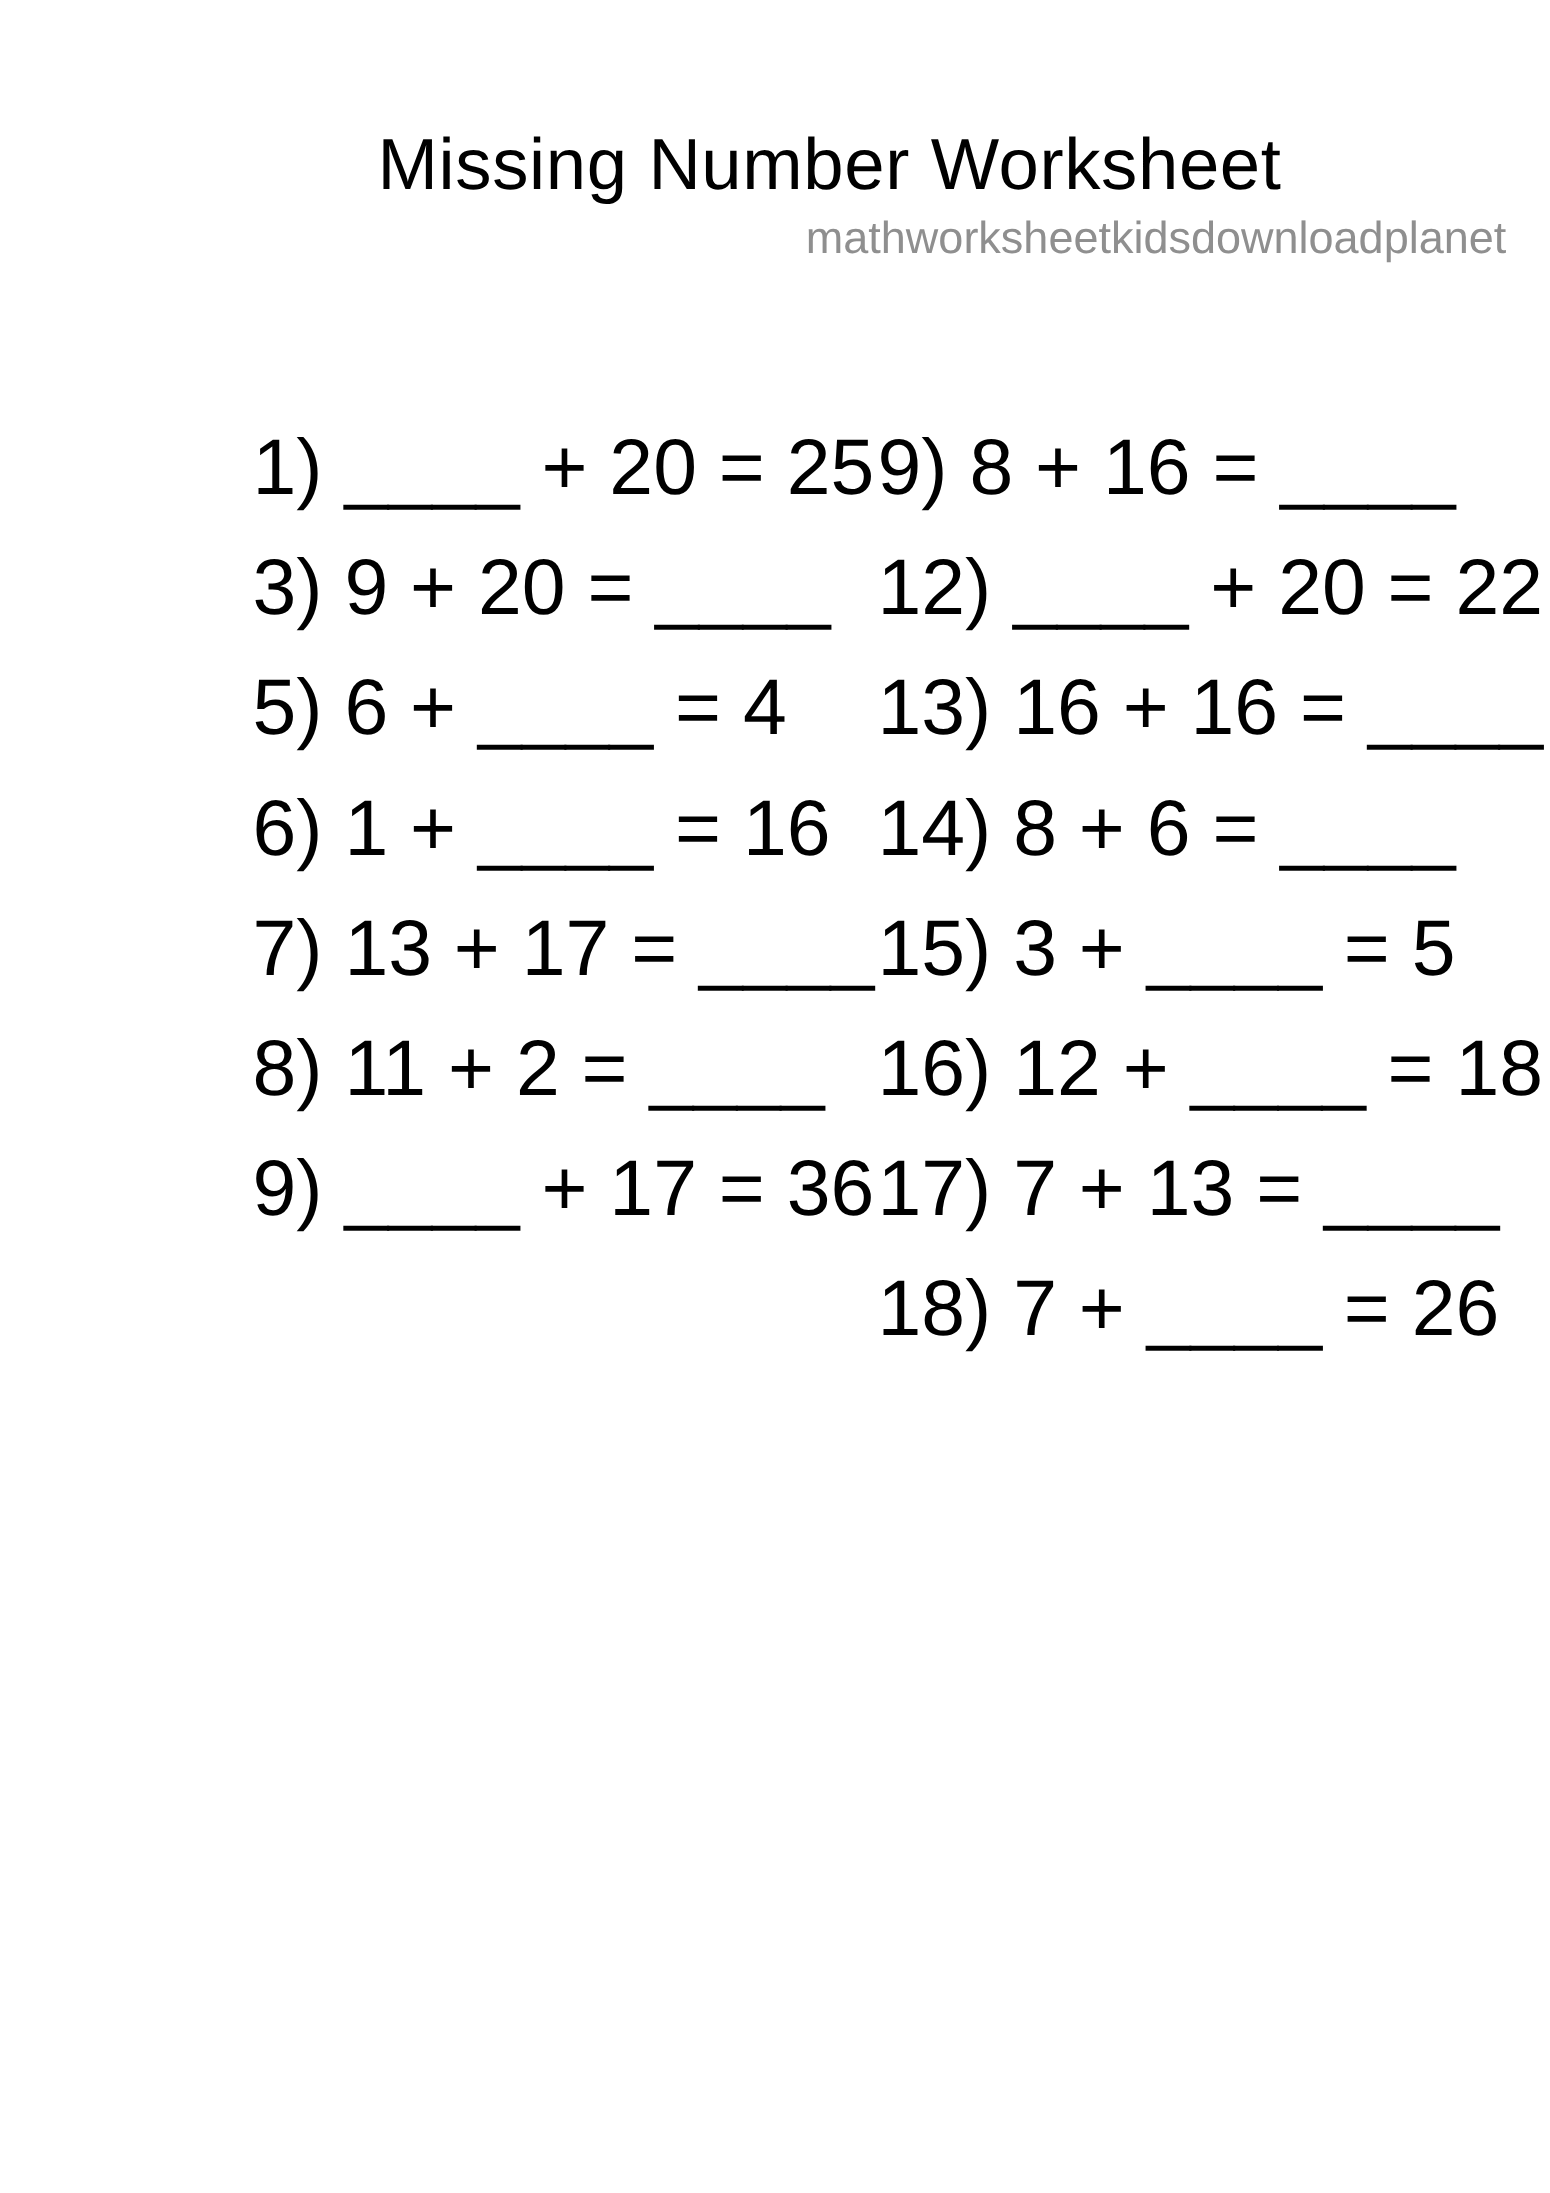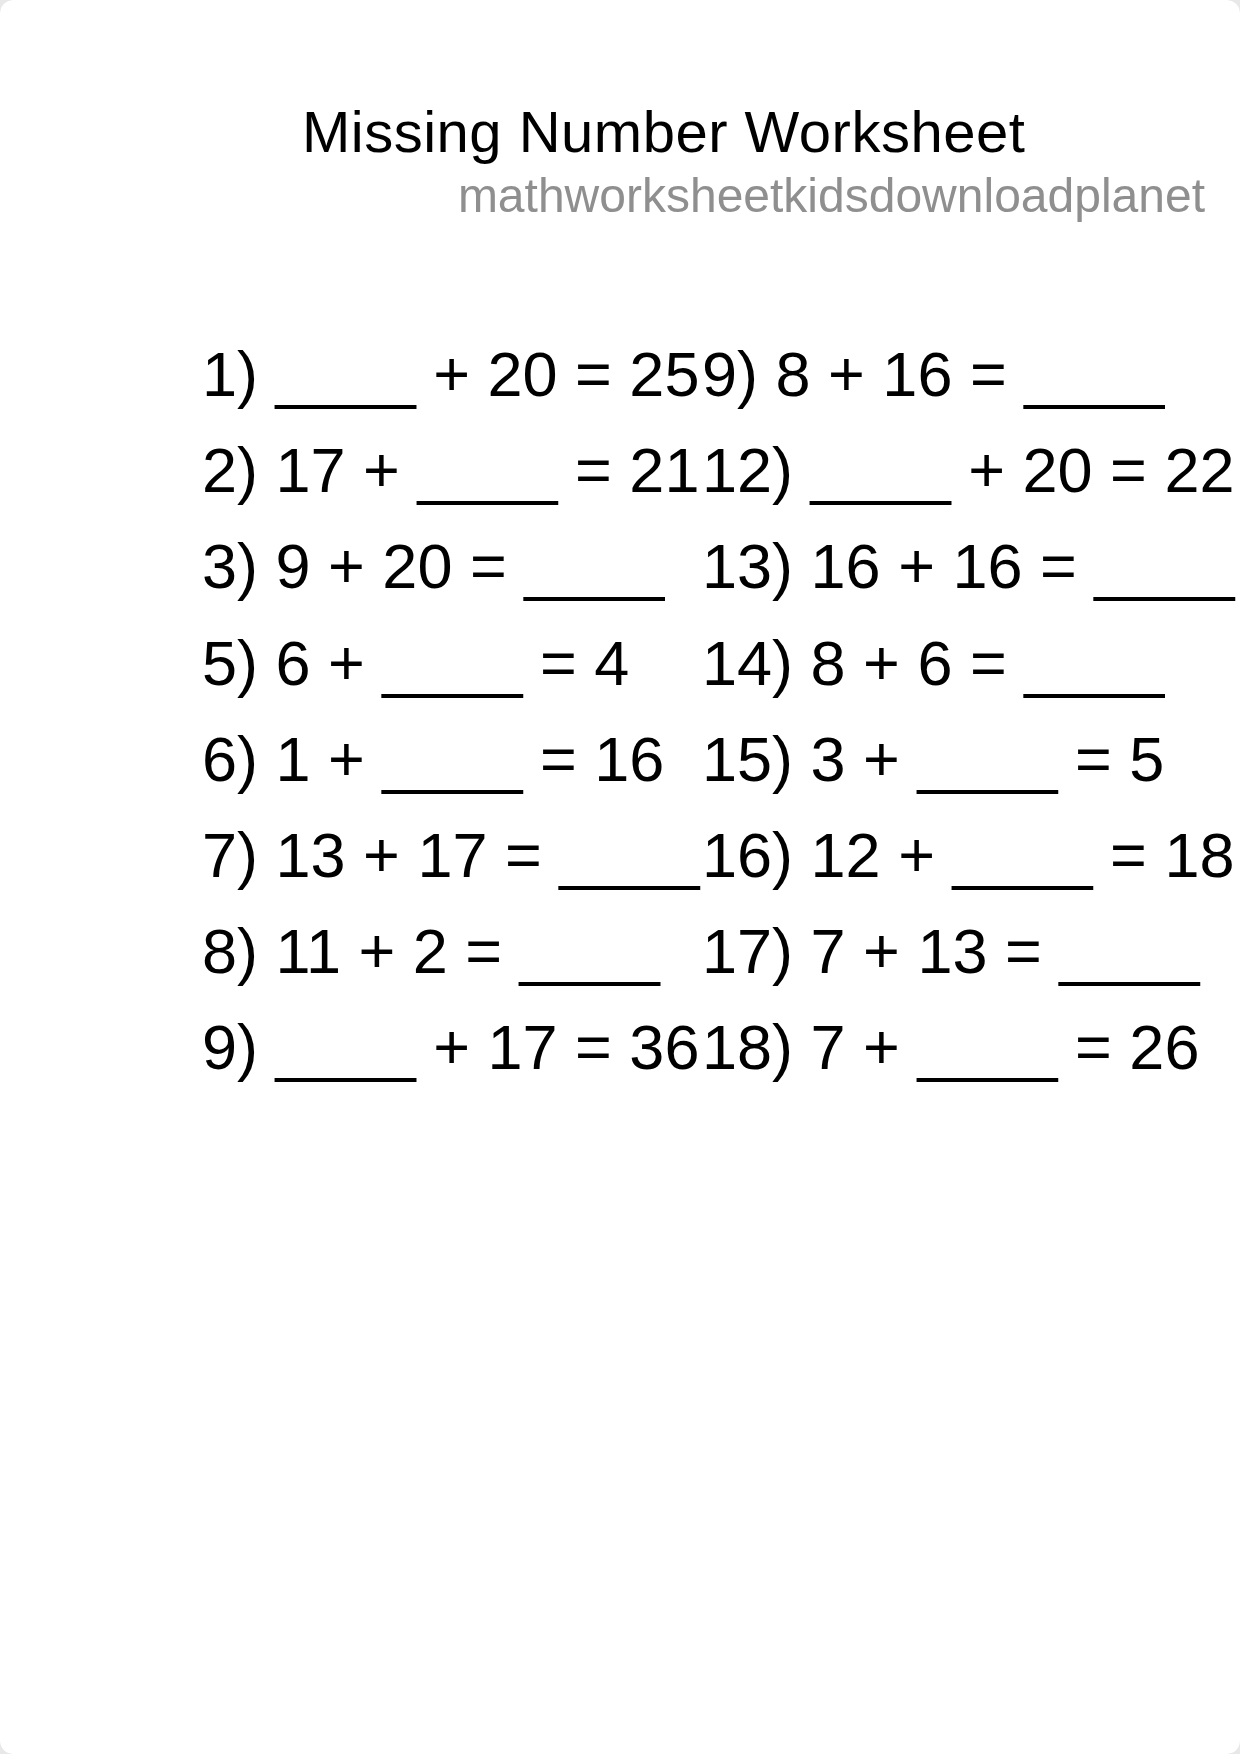--- a/index.html
+++ b/index.html
@@ -1,20 +1,20 @@
 <!DOCTYPE html>
 <html style="--text-color: #000000; --watermark-color: #8f8f8f; --bg-color: #ffffff;"><head>
 <meta charset="utf-8">
 <style>
   :root {
     --text-color: #000000;
     --watermark-color: #8f8f8f;
     --bg-color: #ffffff;
   }
-  * { margin: 0; padding: 0; box-sizing: border-box; border-radius: 13px; }
+  * { margin: 0; padding: 0; box-sizing: border-box; }
   html, body {
     background: #e8e8e8;
   }
   .page {
     position: relative;
     width: 1240px;
     height: 1754px;
     background: var(--bg-color);
     font-family: "Liberation Sans", "DejaVu Sans", sans-serif;
     color: var(--text-color);
@@ -28,21 +28,21 @@
     line-height: 1.15;
     font-weight: 400;
     color: var(--text-color);
     white-space: nowrap;
     letter-spacing: 0.5px;
   }
   .watermark {
     position: absolute;
     right: 35px;
     top: 170px;
-    font-size: 48px;
+    font-size: 36px;
     line-height: 1.1;
     font-weight: 400;
     color: var(--watermark-color);
     white-space: nowrap;
     text-align: center;
   }
   .problems-column {
     position: absolute;
     top: 326px;
     white-space: nowrap;
@@ -60,21 +60,20 @@
 <body>
 
 <div class="page">
 
   <h1 class="title">Missing Number Worksheet</h1>
 
   <div class="watermark">mathworksheetkidsdownloadplanet</div>
 
   <div class="problems-column left">
     <div class="problem-row">1) ____ + 20 = 25</div>
-    <div class="problem-row">2) 17 + ____ = 21</div>
     <div class="problem-row">3) 9 + 20 = ____</div>
     <div class="problem-row">5) 6 + ____ = 4</div>
     <div class="problem-row">6) 1 + ____ = 16</div>
     <div class="problem-row">7) 13 + 17 = ____</div>
     <div class="problem-row">8) 11 + 2 = ____</div>
     <div class="problem-row">9) ____ + 17 = 36</div>
   </div>
 
   <div class="problems-column right">
     <div class="problem-row">9) 8 + 16 = ____</div>

